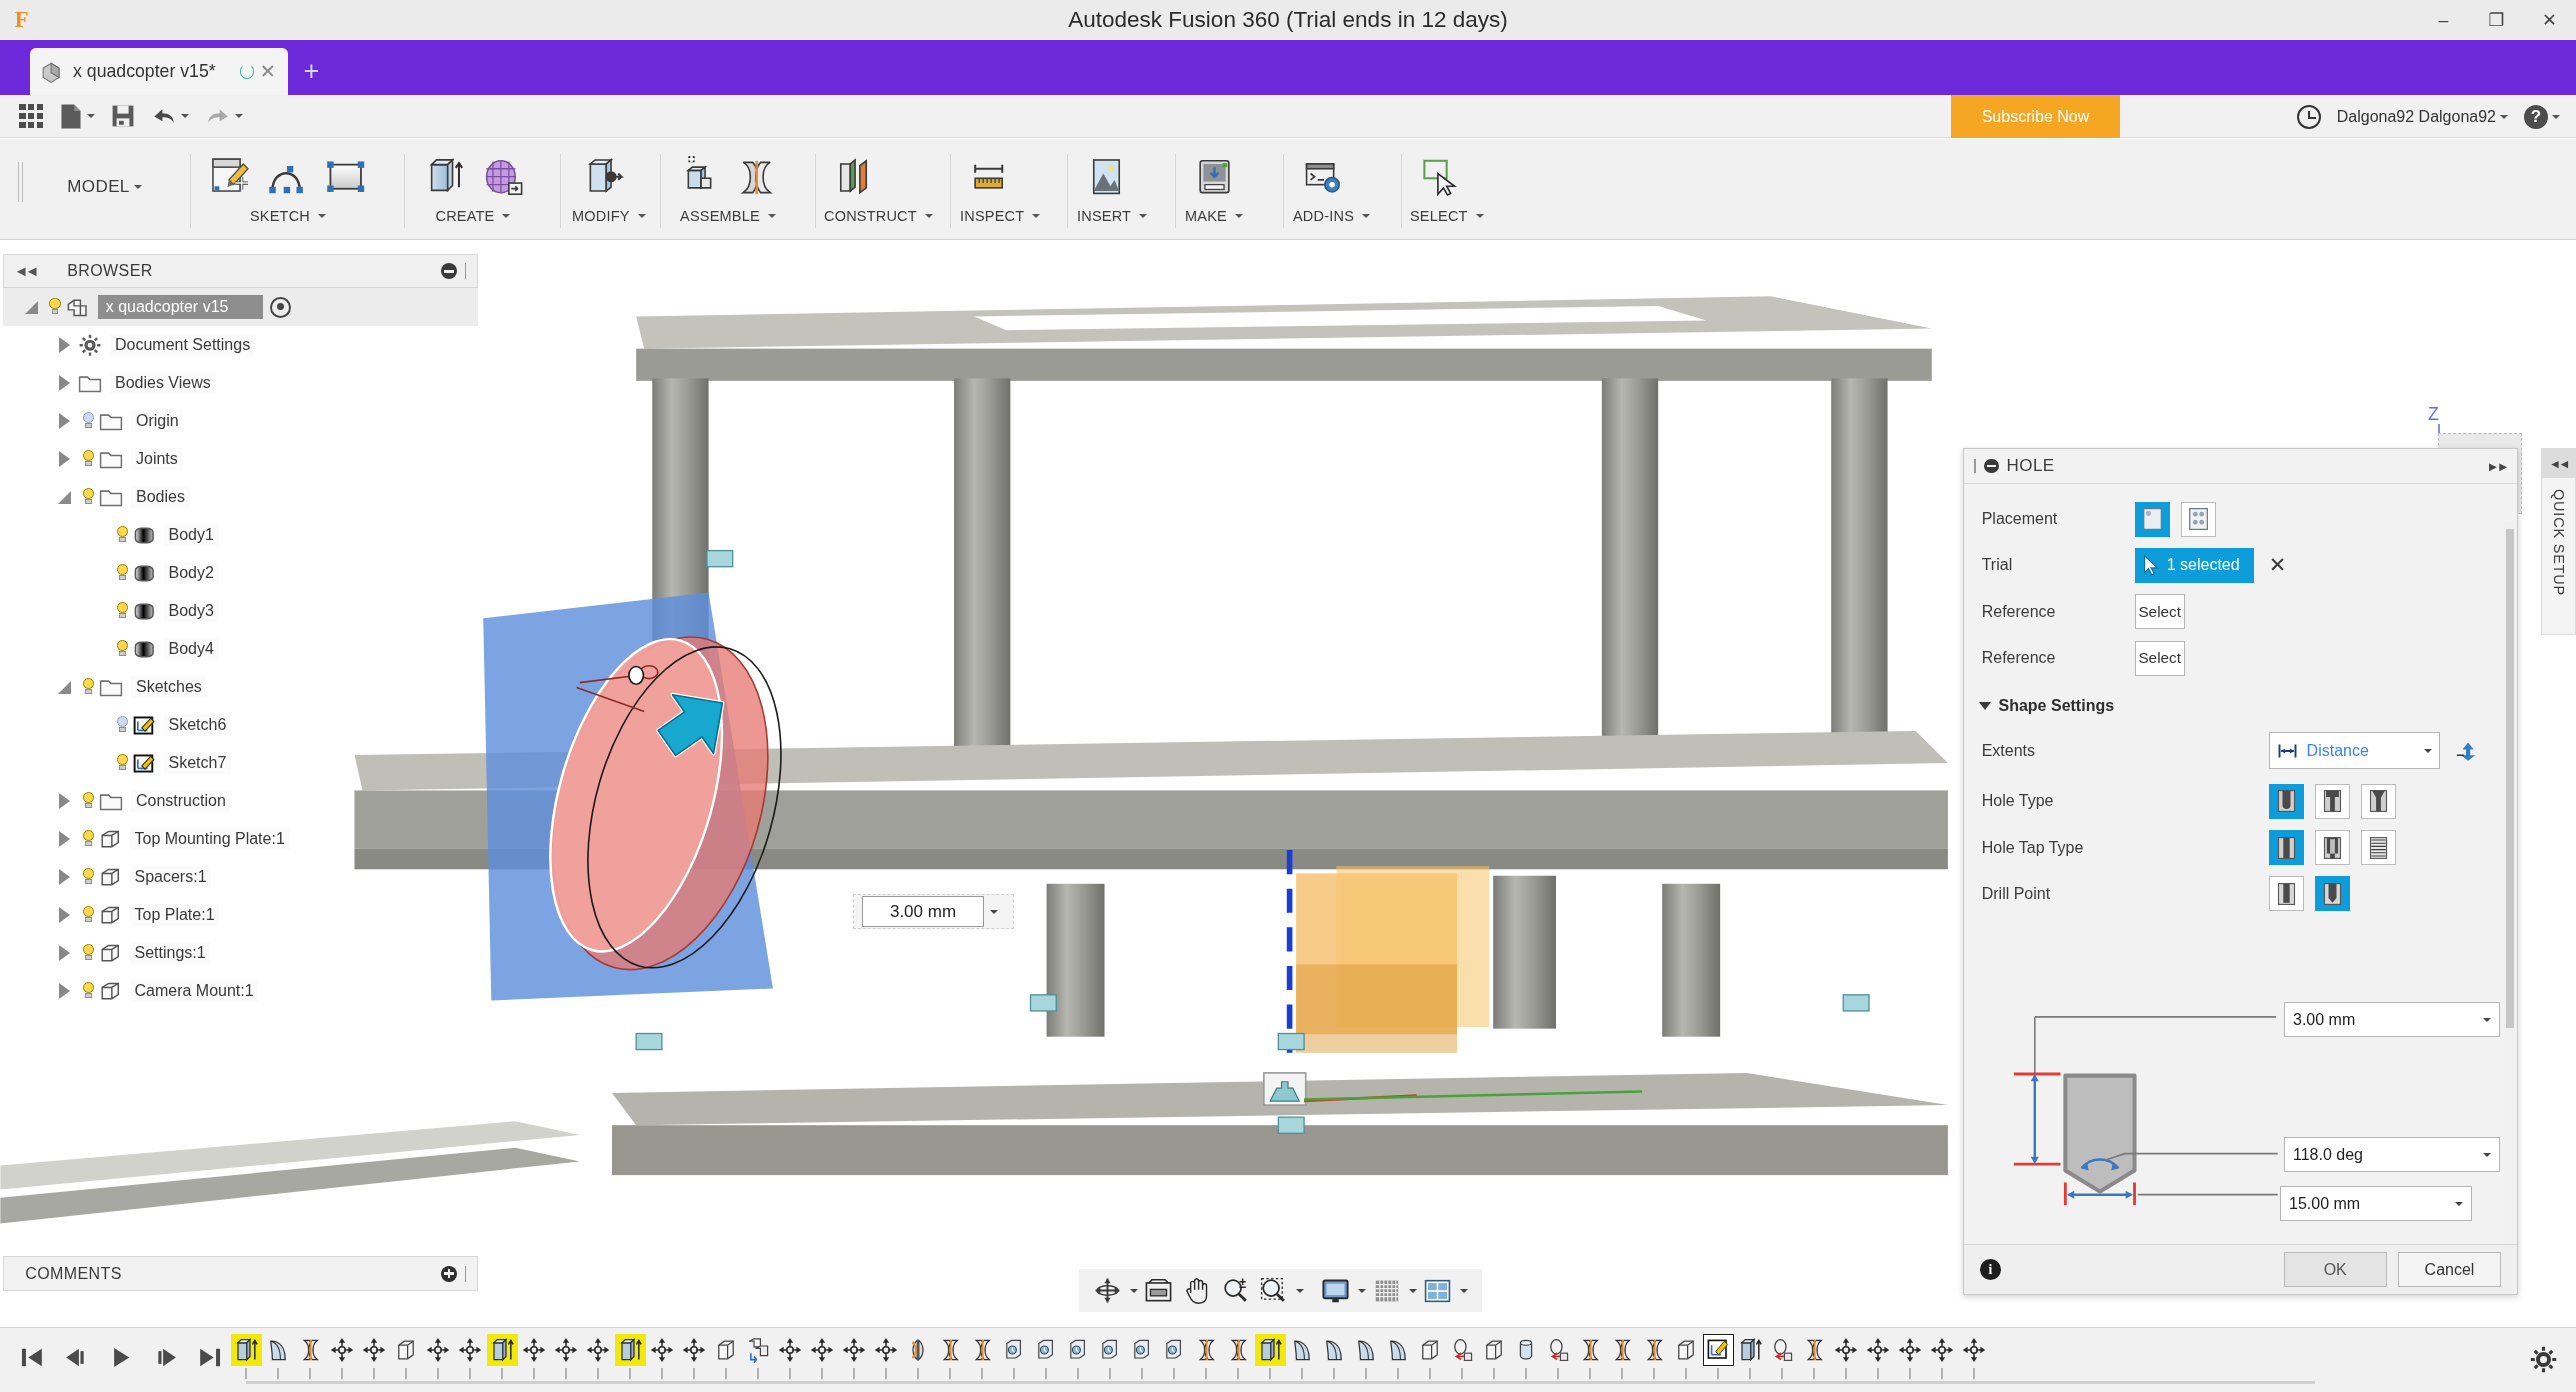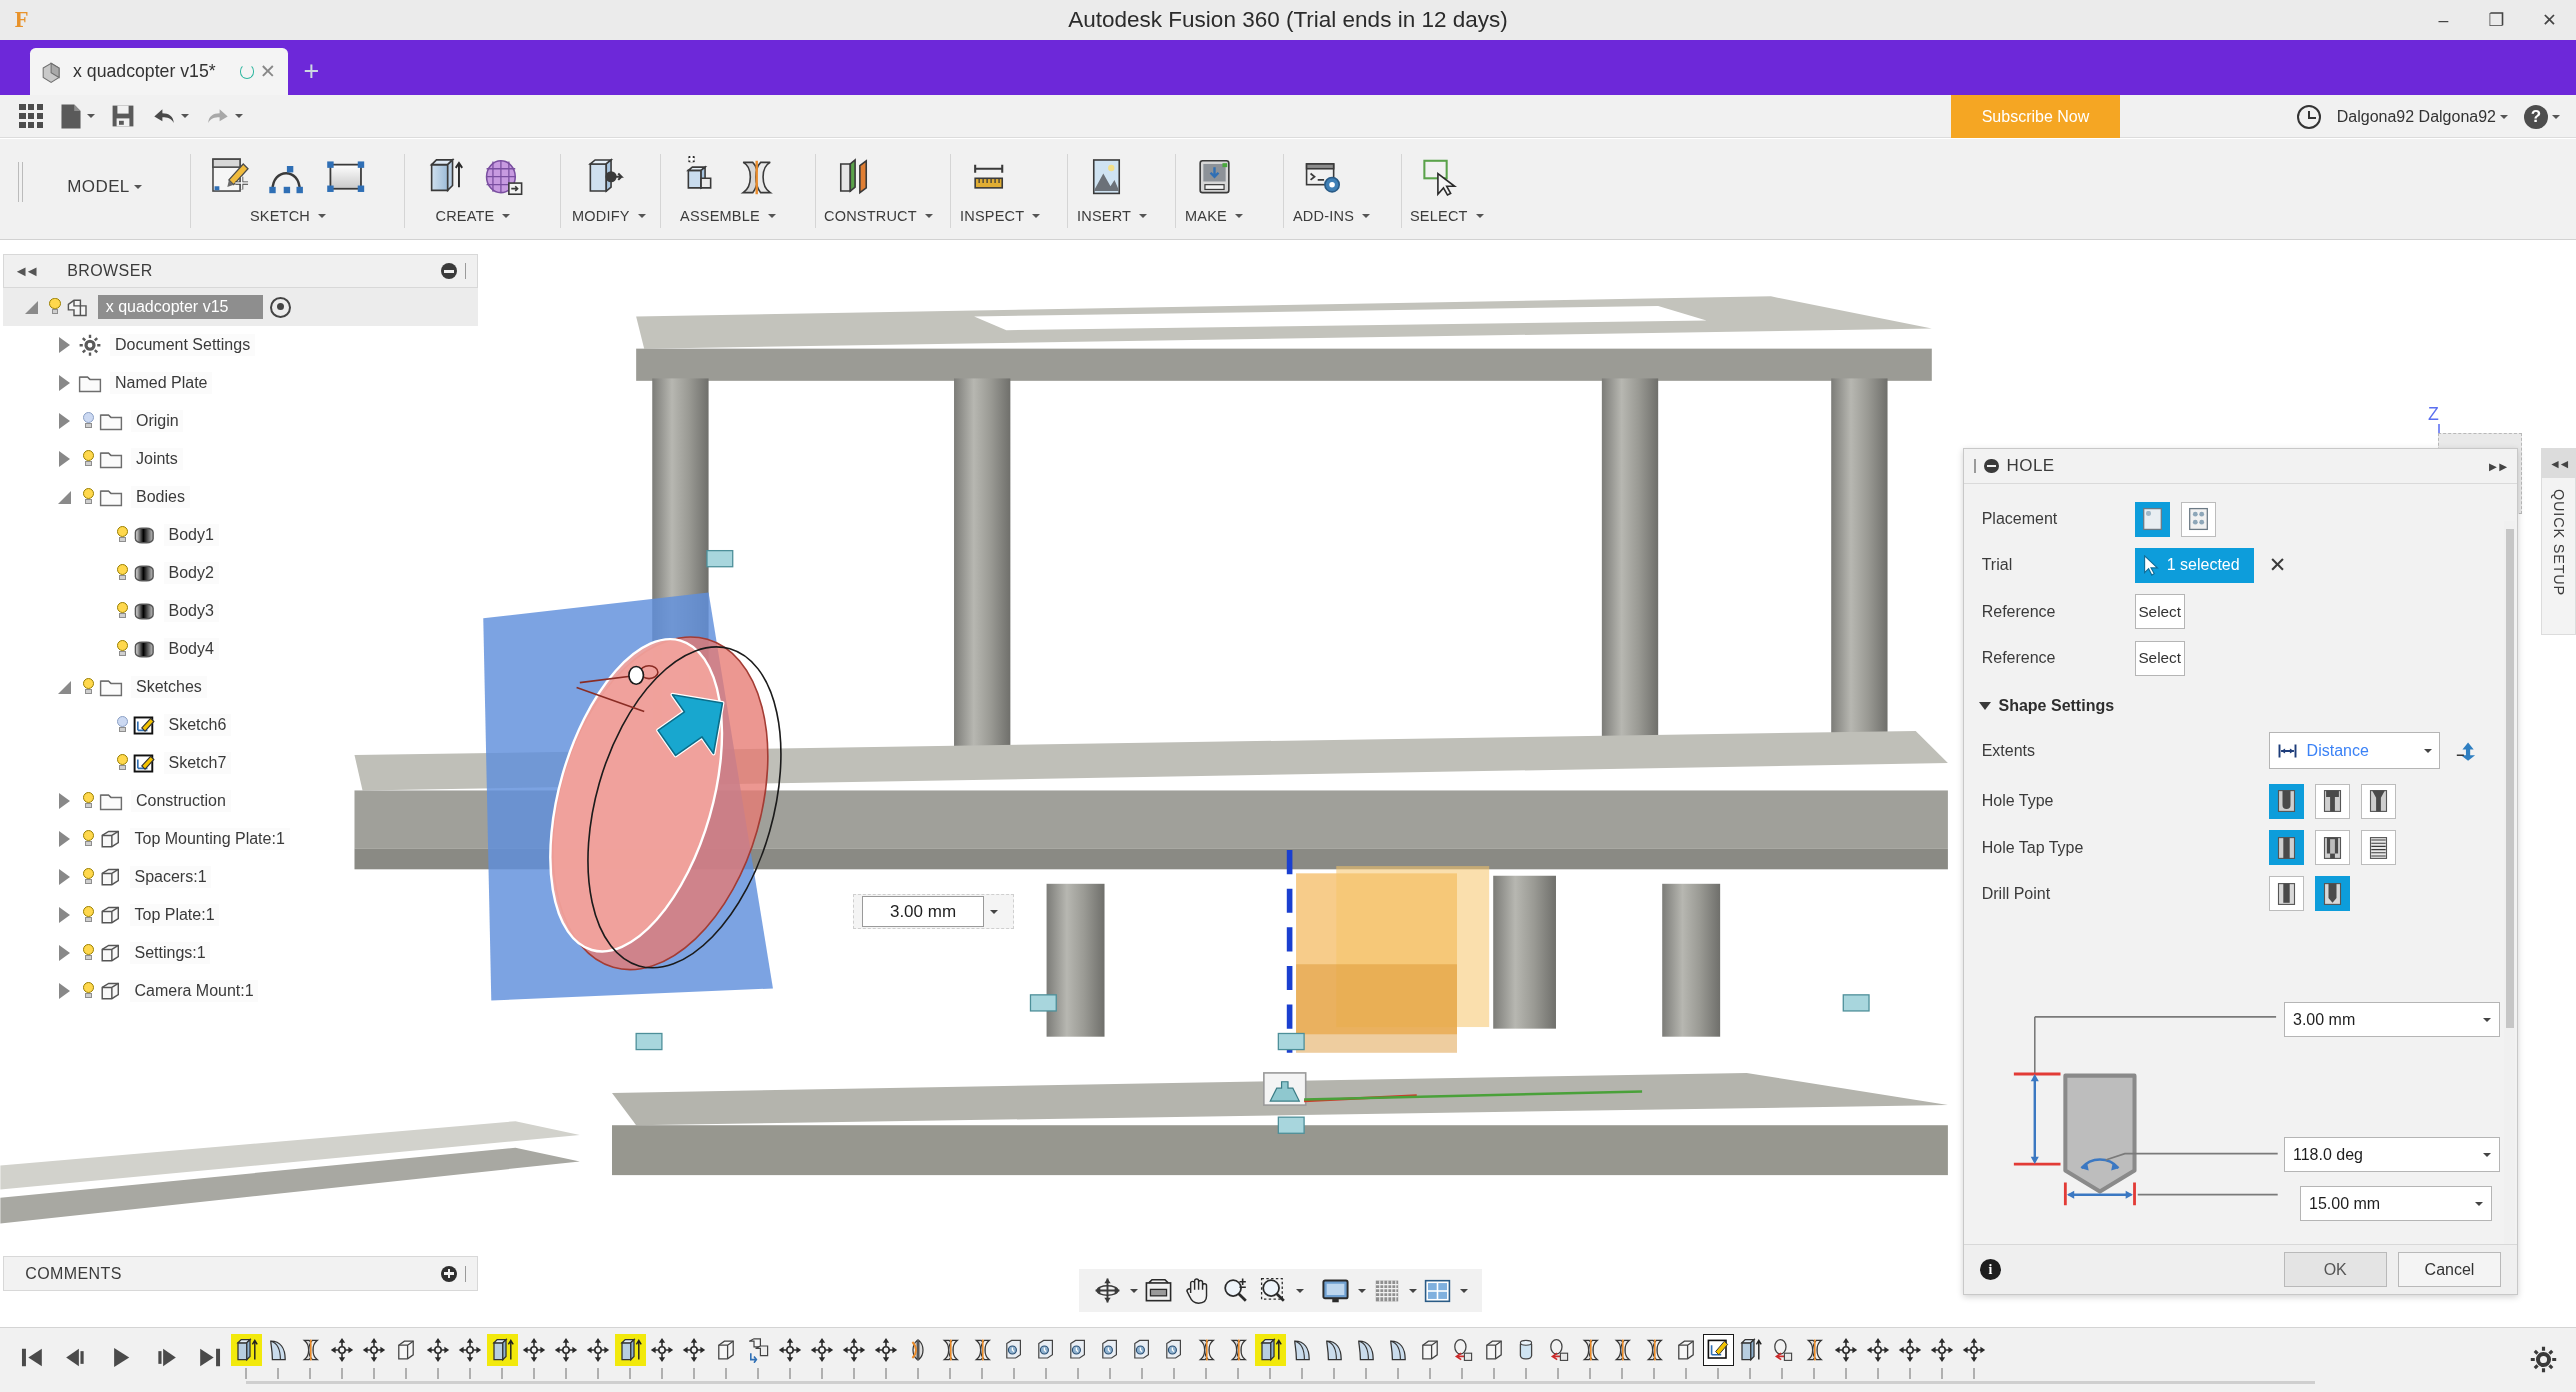--- a/index.html
+++ b/index.html
@@ -755,21 +755,21 @@
     <div class="tnode" style="padding-left: 48px;">
       <span class="tw">
         <span class="arrow-closed"></span>
       </span>
       <span>
         <svg width="24" height="21" viewBox="0 0 30 26">
         <path d="M2 5 h10 l3 3 h13 v15 h-26 z" fill="#fbfbfb" stroke="#6e6e6e" stroke-width="1.8"></path>
         <path d="M2 5 h10 l3 3" fill="none" stroke="#6e6e6e" stroke-width="1.8"></path>
         </svg>
       </span>
-      <span class="tlabel">Named Plate</span>
+      <span class="tlabel">Bodies Views</span>
     </div>
     <div class="tnode" style="padding-left: 48px;">
       <span class="tw">
         <span class="arrow-closed"></span>
       </span>
       <span class="bulb off">
         <span class="g"></span>
         <span class="s"></span>
       </span>
       <span>
@@ -1279,21 +1279,21 @@
         <path d="M216 243 h174" stroke="#7a7a7a" stroke-width="2"></path>
       </svg>
       <div class="numfield" style="position:absolute; left:320px; top:3.2px; width:216px;">
         <span>3.00 mm</span>
         <span class="caret"></span>
       </div>
       <div class="numfield" style="position:absolute; left:320px; top:138px; width:216px;">
         <span>118.0 deg</span>
         <span class="caret"></span>
       </div>
-      <div class="numfield" style="position:absolute; left:336px; top:187px; width:192px;">
+      <div class="numfield" style="position:absolute; left:316px; top:187px; width:192px;">
         <span>15.00 mm</span>
         <span class="caret"></span>
       </div>
     </div>
   </div>
 
   <div class="hd-foot">
     <span class="info-ic">i</span>
     <div style="margin-left:auto; display:flex; gap:11.3px;">
       <div class="dlg-btn">OK</div>

